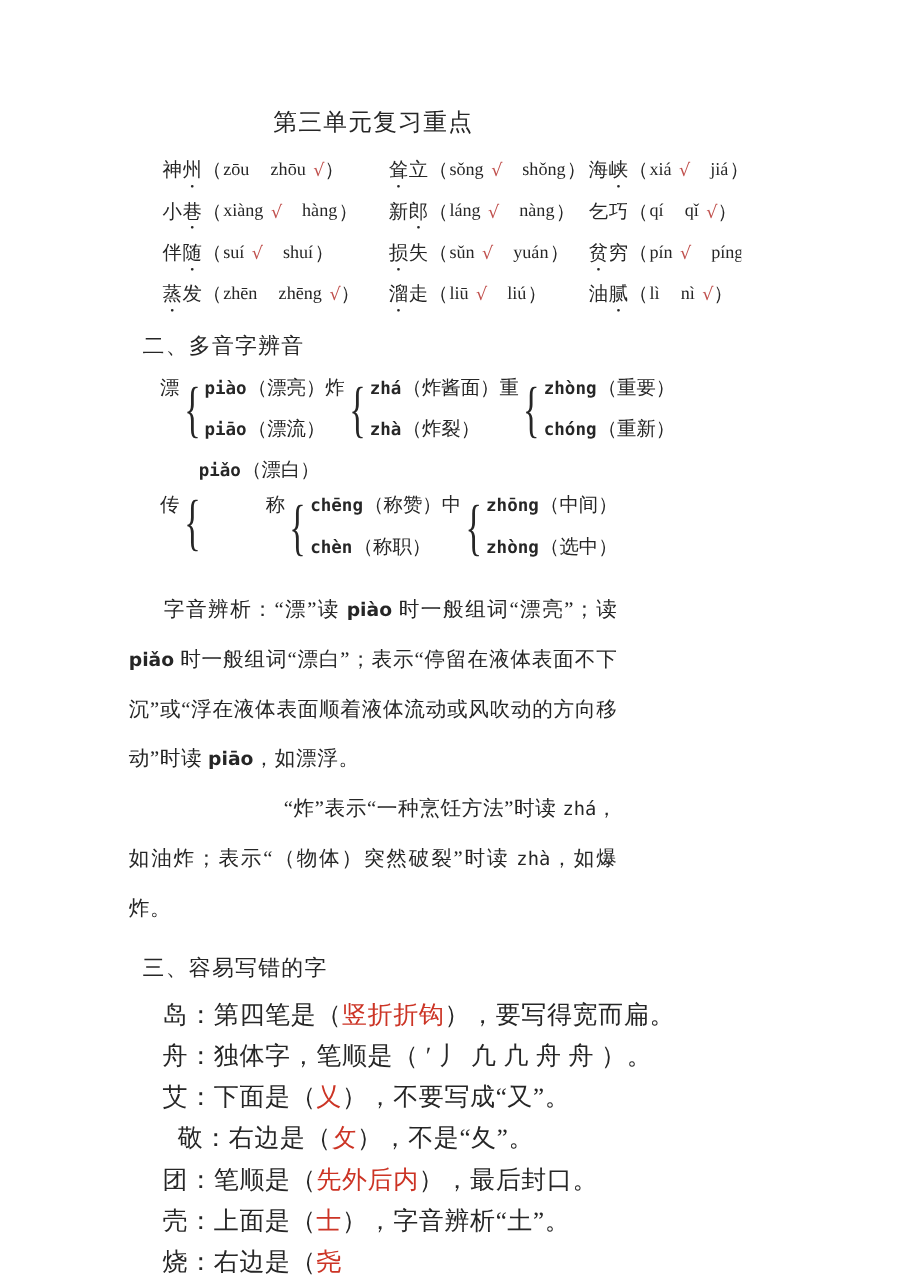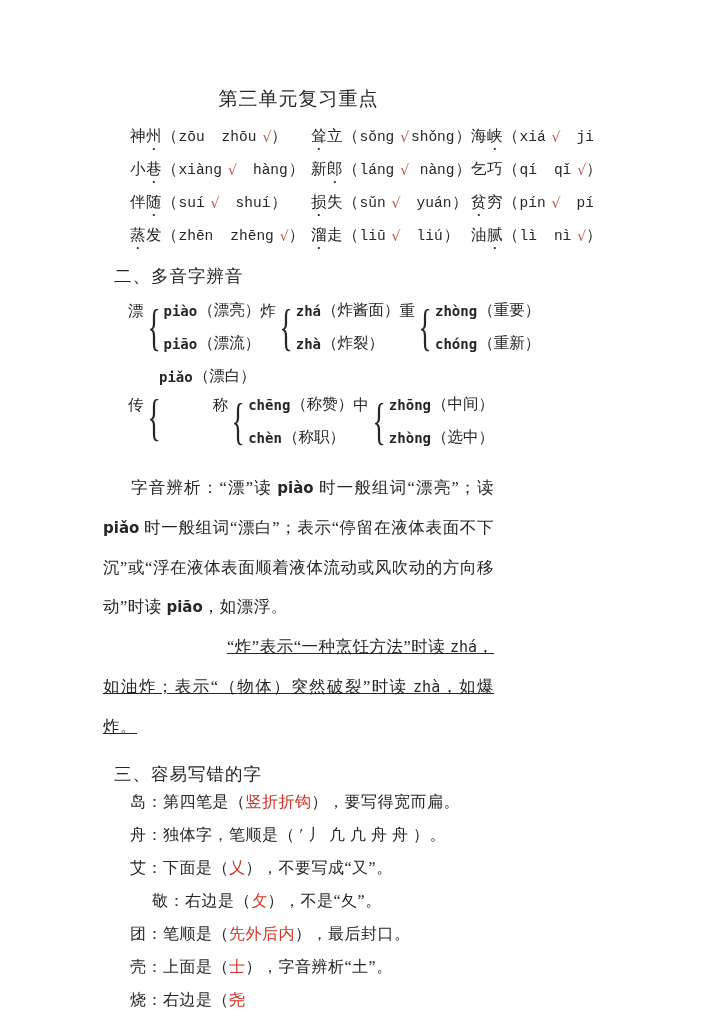--- a/index.html
+++ b/index.html
@@ -40,21 +40,21 @@
   }
   .word{letter-spacing:0.5px;}
   .wchar{position:relative;display:inline-block;}
   .wchar.emph::after{
     content:"•";
     position:absolute;left:50%;bottom:-7px;
     transform:translateX(-50%);
     font-size:9px;color:#262626;
   }
   .py{
-    font-family:Liberation Mono, monospace;
+    font-family:Liberation Serif, serif;
     font-size:14.5px;
     margin:0 1px;
   }
   .opt-gap{display:inline-block;width:15px;}
   .check{
     color:var(--check-red,#c0504d);
     font-family:"DejaVu Sans",sans-serif;
     font-size:14px;
     margin-left:5px;
   }
@@ -96,36 +96,36 @@
   .poly-extra{margin-left:31px;}
   
   .para{
     margin:0;
     font-size:16.5px;
     line-height:39px;
     text-align:justify;
     letter-spacing:0.5px;
   }
   .para1{margin-top:14px;text-indent:28px;}
-  .para2{text-indent:124px;text-decoration:underline;}
+  .para2{text-indent:124px;}
   .pbold{
     font-family:"DejaVu Sans","Liberation Sans",sans-serif;
     font-weight:bold;font-size:15px;letter-spacing:0;
   }
   .pmono{
     font-family:"DejaVu Sans Mono","Liberation Mono",monospace;
     font-size:15px;letter-spacing:0;
   }
   
   .char-notes{margin:6px 0 0 27px;}
   .note-line{
-    height:33px;display:flex;align-items:flex-start;
-    font-size:16px;letter-spacing:0.5px;white-space:nowrap;
-  }
-  .note-line.indented{margin-left:22px;}
+    height:33px;display:flex;align-items:flex-end;
+    font-size:20px;letter-spacing:0.5px;white-space:nowrap;
+  }
+  .note-line.indented{margin-left:12px;}
   .red{color:var(--accent-red,#cf3b2a);}
 </style>
 </head>
 <body>
 
 <div class="page">
   <div class="doc-title">第三单元复习重点</div>
 
   <div class="pinyin-grid">
       <div class="cell">

